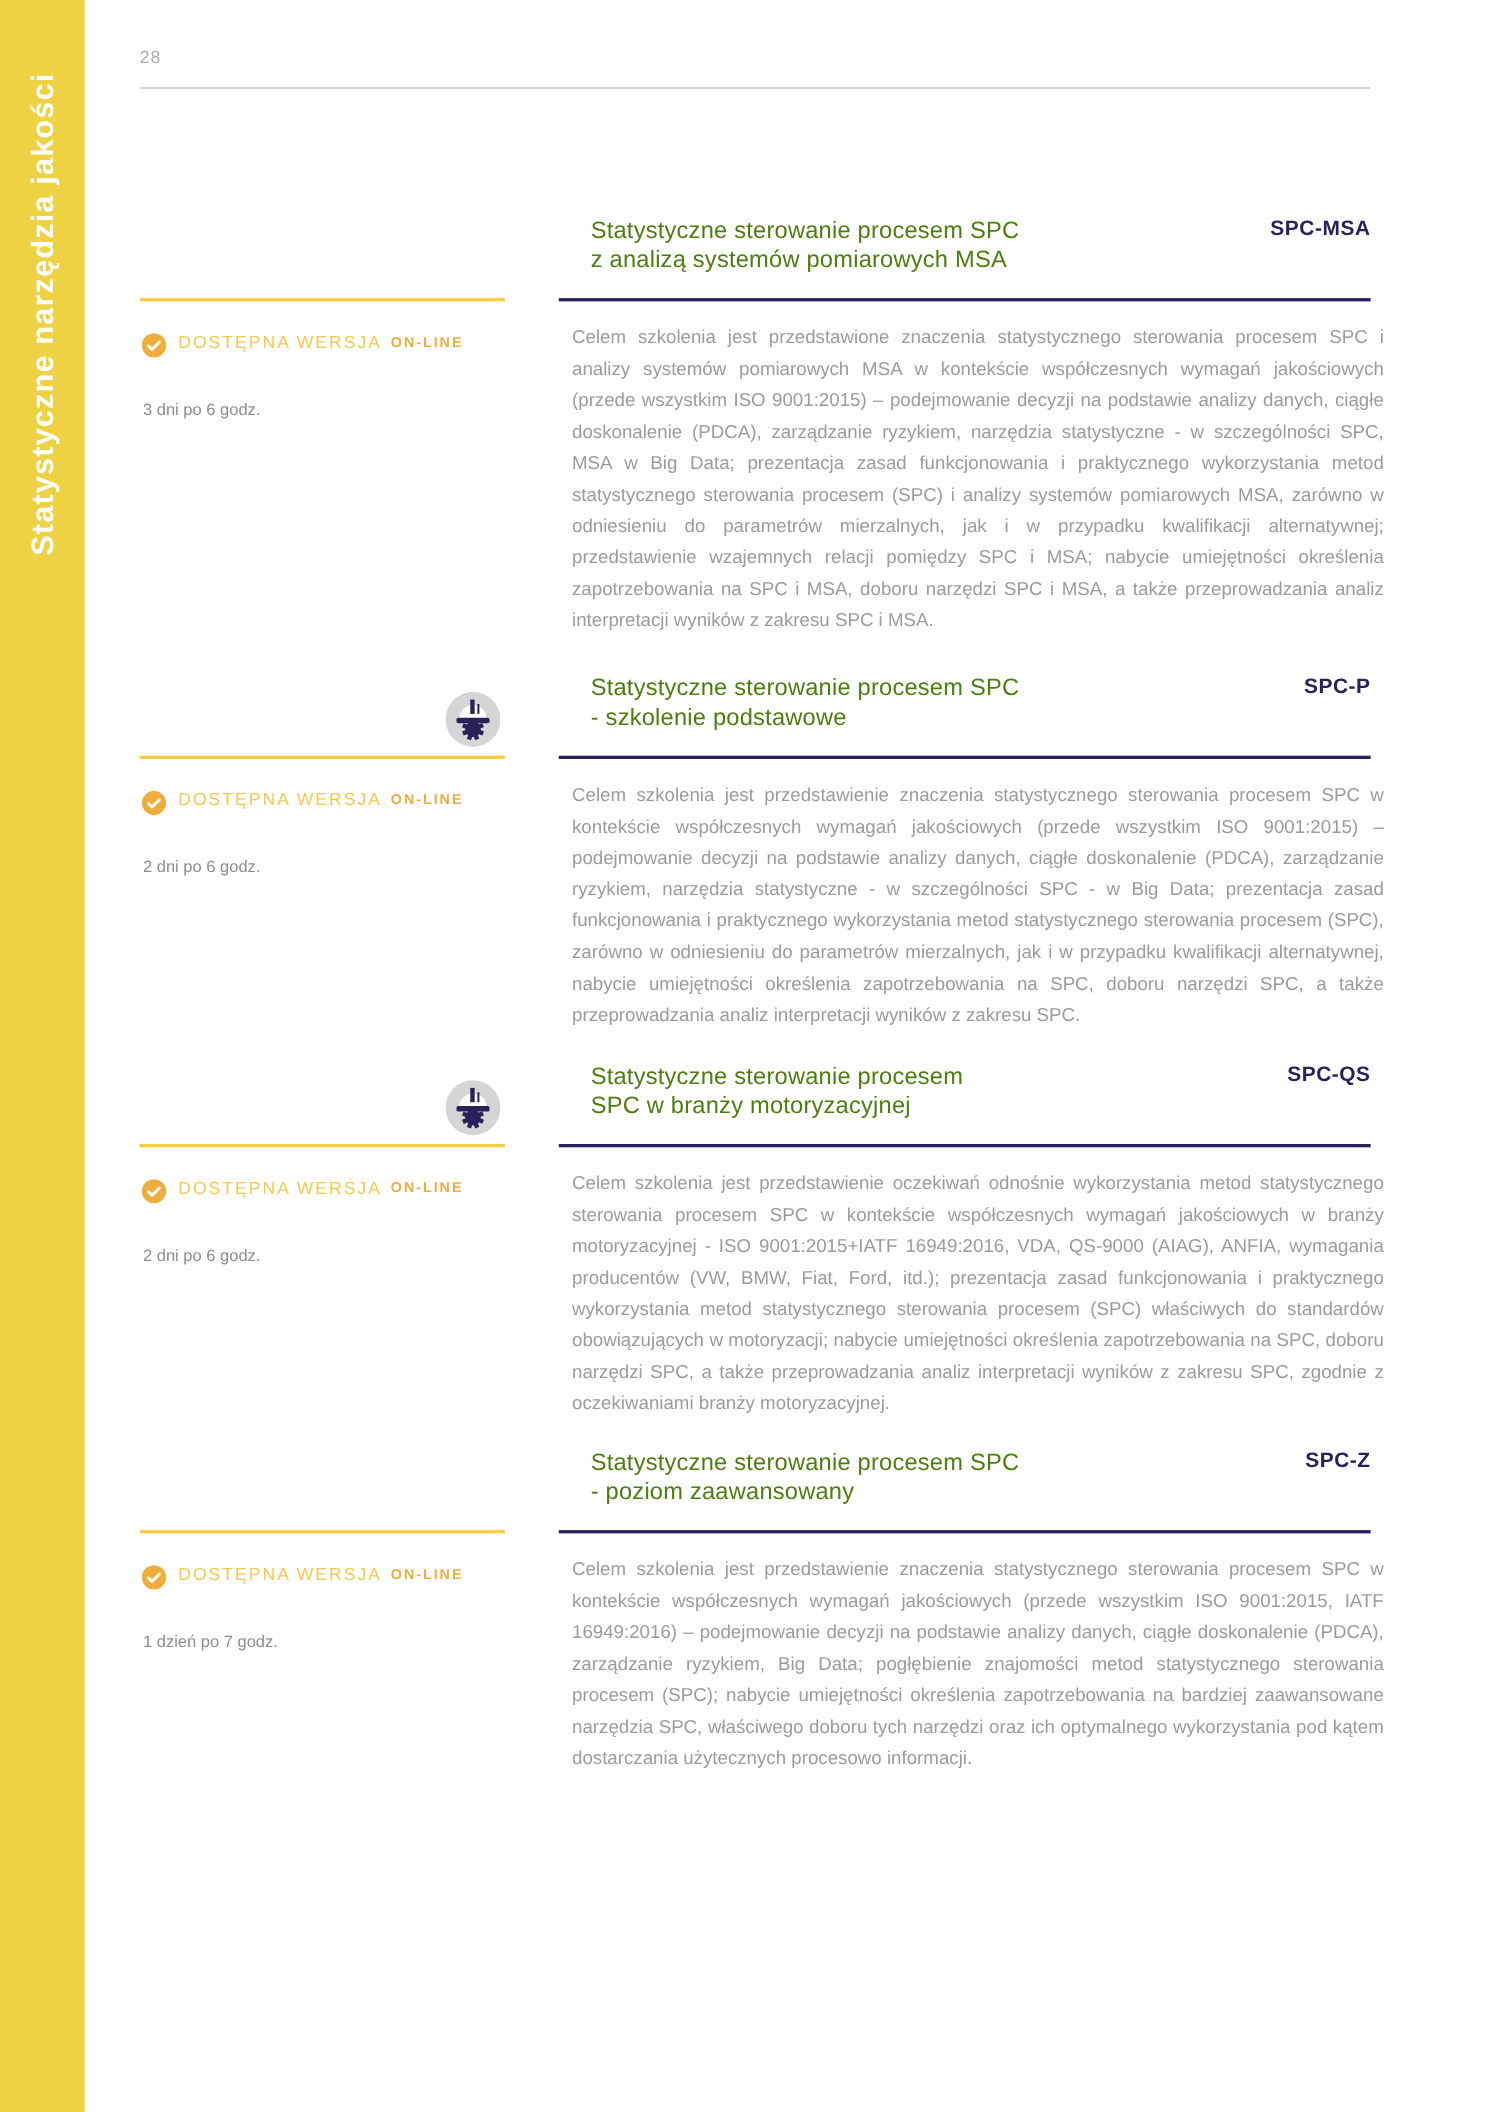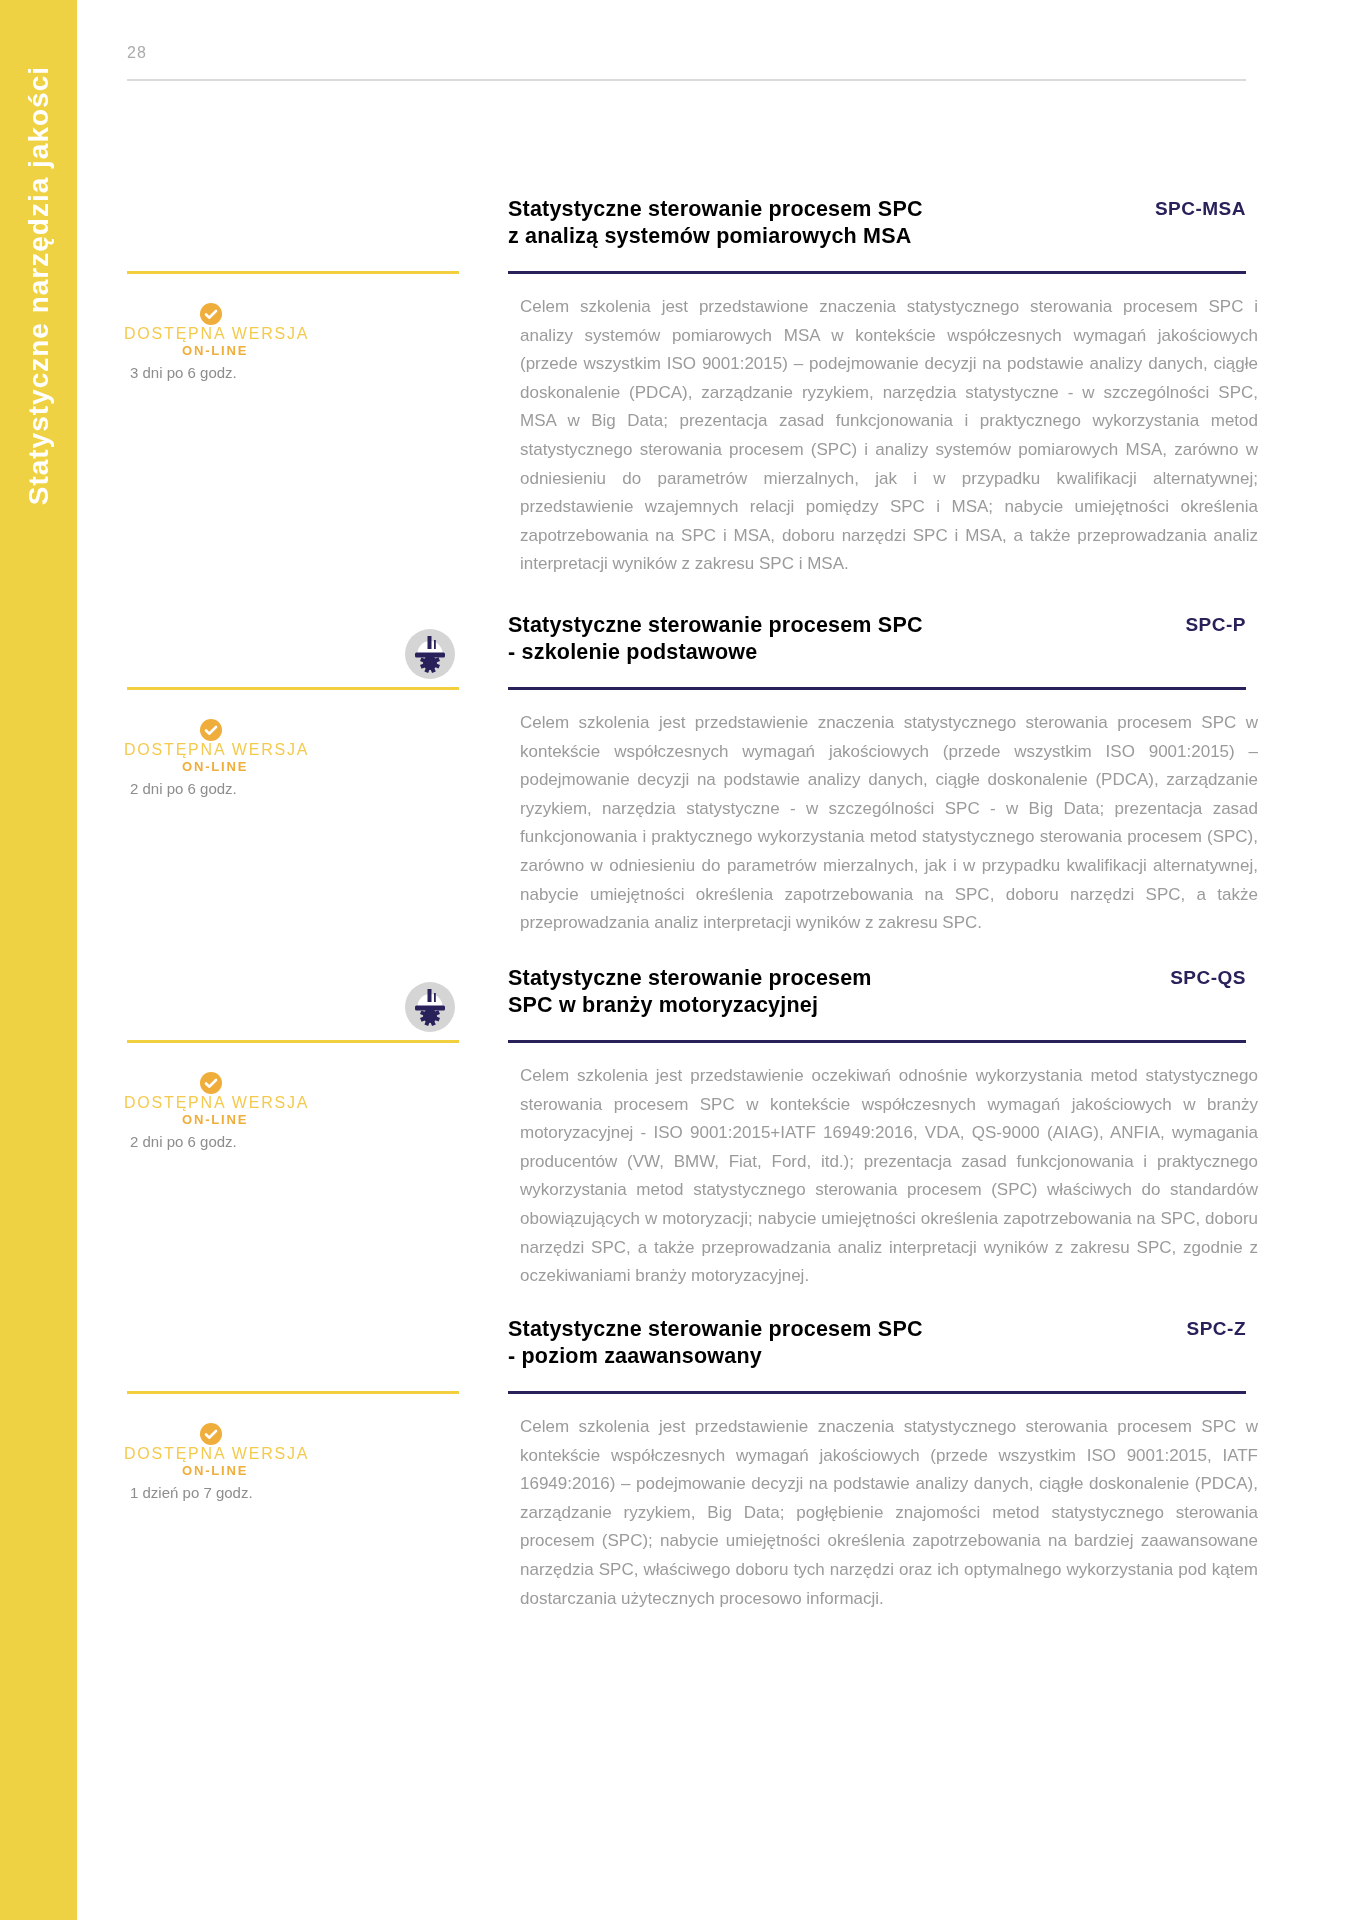--- a/index.html
+++ b/index.html
@@ -19,31 +19,31 @@
 
   
   .page-num { position:absolute; left:127px; top:44px; font-size:16px; letter-spacing:1px; color:#ABABAB; }
   .header-rule { position:absolute; left:127px; top:79px; width:1119px; height:2px; background:#DBDBDB; }
 
   
   .section { position:absolute; left:0; width:1357px; }
 
   .yellow-line { position:absolute; left:127px; top:75px; width:332px; height:3px; background:#F2CF3E; }
 
-  .avail { position:absolute; left:113px; top:107px; display:flex; align-items:center;flex-direction:column; }
+  .avail { position:absolute; left:129px; top:107px; display:flex; align-items:flex-start; }
   .check-icon { width:22px; height:22px; flex:0 0 auto; }
   .avail-label { margin-left:11px; font-size:16px; letter-spacing:1.8px; color:#F4CA4E; }
   .avail-online { margin-left:8px; font-size:13px; letter-spacing:1.8px; font-weight:bold; color:#EFAE3C; }
 
   .duration { position:absolute; left:130px; top:168px; font-size:15px; color:#8D8D8D; }
 
   .badge-icon { position:absolute; left:405px; top:17px; width:50px; height:50px; }
 
   .sec-right { position:absolute; left:508px; top:0; width:738px; }
-  .course-title { color:#000000; font-weight:bold; font-size:21.5px; line-height:27px; letter-spacing:0.2px; }
+  .course-title { color:#4d7c0f; font-weight:normal; font-size:21.5px; line-height:27px; letter-spacing:0.2px;margin-left:29px; }
   .course-code { position:absolute; right:0; top:2px; color:#28215A; font-weight:bold; font-size:19px; letter-spacing:0.5px; }
   .navy-rule { position:absolute; left:0; top:75px; width:738px; height:3px; background:#28215A; }
   .course-desc {
     position:absolute; left:0; top:85px; width:738px; margin:12px;
     color:#9B9B9B; font-size:17px; line-height:28.6px; text-align:justify;
   }
 </style>
 </head>
 <body>
 

